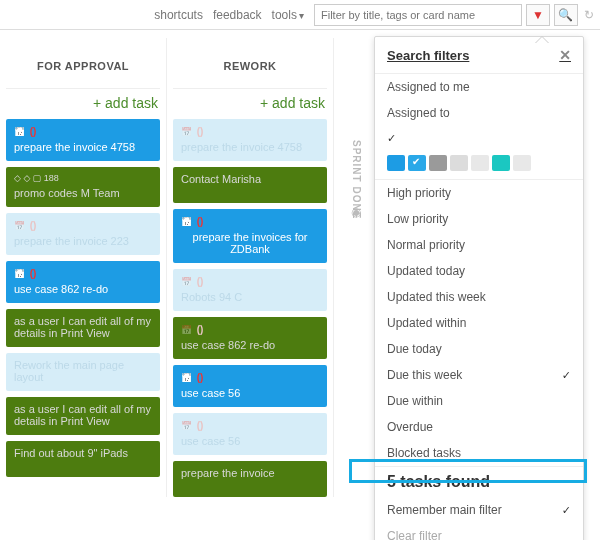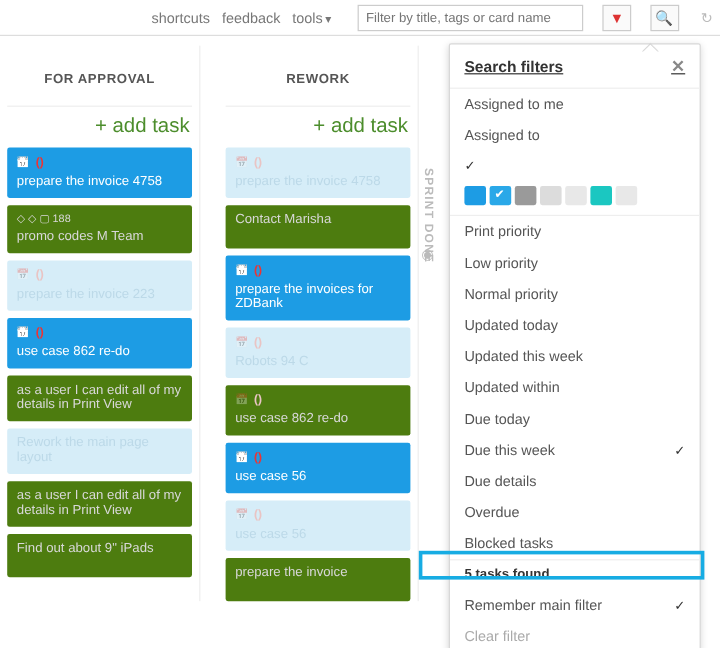--- a/index.html
+++ b/index.html
@@ -15,51 +15,51 @@
     position: relative;
   }
   
   .topbar {
     height: 30px;
     border-bottom: 1px solid #ddd;
     display: flex;
     align-items: center;
     justify-content: flex-end;
     padding: 0 4px 0 0;
-    gap: 16px;
+    gap: 4px;
   }
   .toplinks { display: flex; gap: 10px; margin-right: 6px;}
   .toplinks span { color: #777; cursor: pointer; }
   .toplinks .caret::after { content:"▾"; margin-left:2px; color:#777; font-size:10px;}
   .filter-input {
-    width: 188px; height: 22px; border:1px solid #ccc; padding:0 6px;
+    width: 208px; height: 22px; border:1px solid #ccc; padding:0 6px;
     font-size: 11px; color:#999; background:#fff;
   }
   .icon-btn {
     width: 24px; height: 22px; border:1px solid #ccc; background:#fafafa;
     display:flex; align-items:center; justify-content:center; cursor:pointer;
     color:#888;
   }
   .icon-btn.active-red { color:#d33; }
 
   
   .board {
-    display:flex; gap:15px; padding-top: 8px;
+    display:flex; gap:0; padding-top: 8px;
   }
   .col {
     width: 167px; flex-shrink:0; border-right:1px solid #eee; padding:0 6px;
     position:relative;
   }
   .col-header {
     text-align:center; font-weight:bold; color:#555; letter-spacing:0.5px;
     padding: 22px 0 16px 0; font-size:11px;
     border-bottom:1px solid #eee;
   }
   .addtask {
-    text-align:right; color:#4c8d2c; font-size:17px; padding:6px 2px 8px 0; cursor:pointer;
+    text-align:right; color:#4c8d2c; font-size:14px; padding:6px 2px 8px 0; cursor:pointer;
   }
   .addtask::before { content:"+ "; }
 
   .cards { display:flex; flex-direction:column; gap:6px;}
   .card {
     border-radius:2px; padding:6px 8px 8px 8px; min-height:36px;
     font-size:11px; position:relative; color:#fff;
   }
   .card .cal {
     font-size:9px; display:inline-block; margin-bottom:4px;
@@ -109,21 +109,21 @@
   .item {
     padding:6px 12px; font-size:12px; color:#555; cursor:pointer;
     display:flex; justify-content:space-between; align-items:center;
     white-space:nowrap;
   }
   .item .check { color:#333; font-size:11px;}
   .swatches { display:flex; gap:3px; padding:4px 12px 8px 12px;}
   .sw { width:18px; height:16px; border-radius:2px; position:relative;}
   .sw.sel::after{ content:"✔"; color:#fff; font-size:10px; position:absolute; top:1px; left:4px;}
   .status {
-    padding:6px 12px; font-weight:bold; color:#333; font-size:11px;
+    padding:6px 12px; font-weight:bold; color:#333; font-size:16px;
     border-top:1px solid #eee;
   }
   .panel .footer-item { color:#aaa; }
   .highlight {
     position:absolute; left:349px; top:459px; width:238px; height:24px;
     border:3px solid #17ace3; z-index:60; pointer-events:none;
   }
 </style>
 </head>
 <body>
@@ -173,21 +173,21 @@
       </div>
     </div>
     <div class="col">
       <div class="col-header">REWORK</div>
       <div class="addtask">add task</div>
       <div class="cards">
         <div class="card ghost-blue priority"><span class="cal"> <span class="pri">()</span></span><br><div>prepare the invoice 4758</div></div>
         <div class="card ghost-white">
           <div>Contact Marisha</div>
         </div>
-        <div class="card blue priority" style="min-height: 48px;"><span class="cal"> <span class="pri">()</span></span><br><div style="text-align: left;">prepare the invoices for ZDBank</div></div>
+        <div class="card blue priority" style="min-height: 48px;"><span class="cal"> <span class="pri">()</span></span><br><div style="text-align: center;">prepare the invoices for ZDBank</div></div>
         <div class="card ghost-blue priority"><span class="cal"> <span class="pri">()</span></span><br><div>Robots 94 C</div></div>
         <div class="card ghost-white priority"><span class="cal"> <span class="pri">()</span></span><br><div>use case 862 re-do</div></div>
         <div class="card blue priority"><span class="cal"> <span class="pri">()</span></span><br><div style="text-align: left;">use case 56</div></div>
         <div class="card ghost-blue priority"><span class="cal"> <span class="pri">()</span></span><br><div>use case 56</div></div>
         <div class="card ghost-white">
           <div>prepare the invoice</div>
         </div>
       </div>
     </div>
     <div style="width: 30px;"></div>
@@ -214,21 +214,21 @@
       <div class="sw sel" style="background: rgb(42, 168, 232);"></div>
       <div class="sw" style="background: rgb(154, 154, 154);"></div>
       <div class="sw" style="background: rgb(220, 220, 220);"></div>
       <div class="sw" style="background: rgb(232, 232, 232);"></div>
       <div class="sw" style="background: rgb(27, 199, 193);"></div>
       <div class="sw" style="background: rgb(232, 232, 232);"></div>
     </div>
   <div class="sep"></div>
   <div id="groupB">
       <div class="item">
-        <span>Print priority</span>
+        <span>High priority</span>
       </div>
       <div class="item">
         <span>Low priority</span>
       </div>
       <div class="item">
         <span>Normal priority</span>
       </div>
       <div class="item">
         <span>Updated today</span>
       </div>
@@ -239,21 +239,21 @@
         <span>Updated within</span>
       </div>
       <div class="item">
         <span>Due today</span>
       </div>
       <div class="item">
         <span>Due this week</span>
         <span class="check">✓</span>
       </div>
       <div class="item">
-        <span>Due details</span>
+        <span>Due within</span>
       </div>
       <div class="item">
         <span>Overdue</span>
       </div>
       <div class="item">
         <span>Blocked tasks</span>
       </div>
     </div>
   <div class="status">5 tasks found</div>
   <div id="footer">

